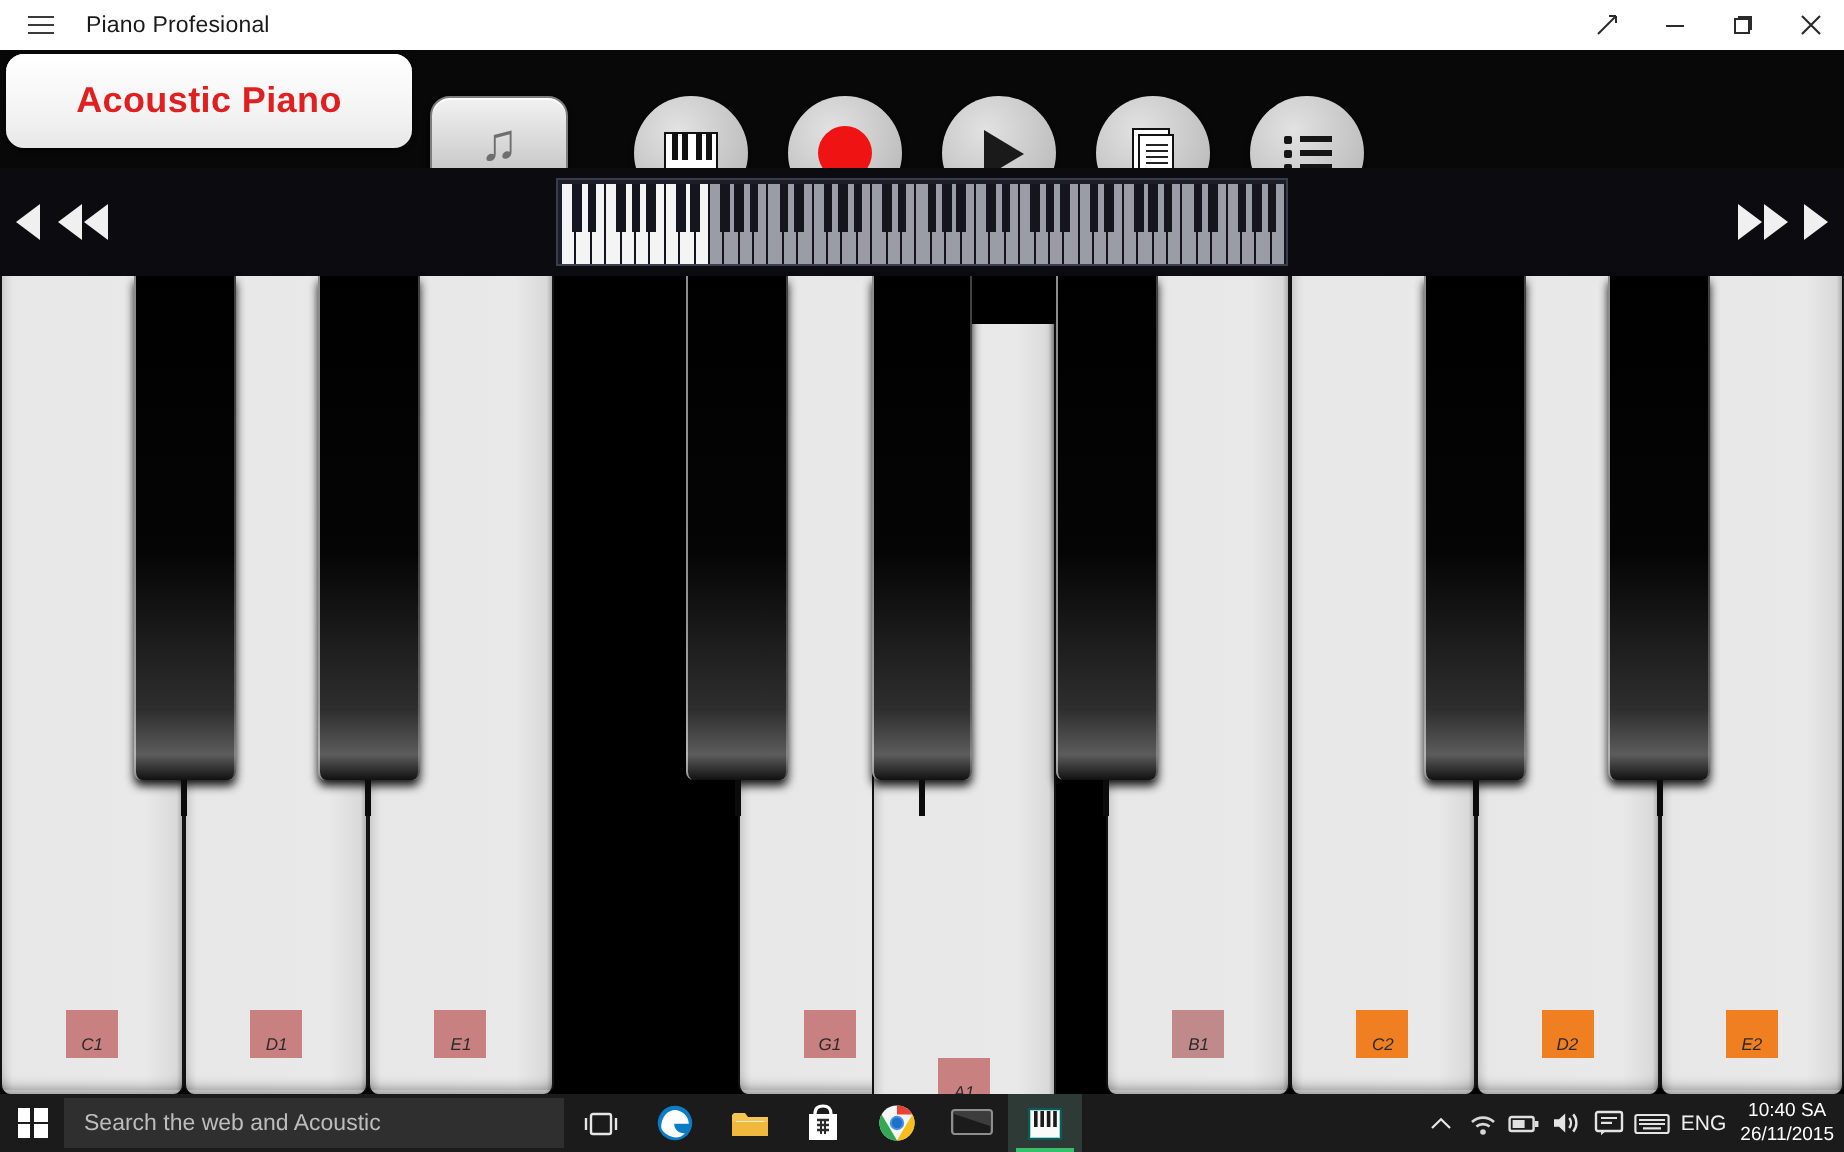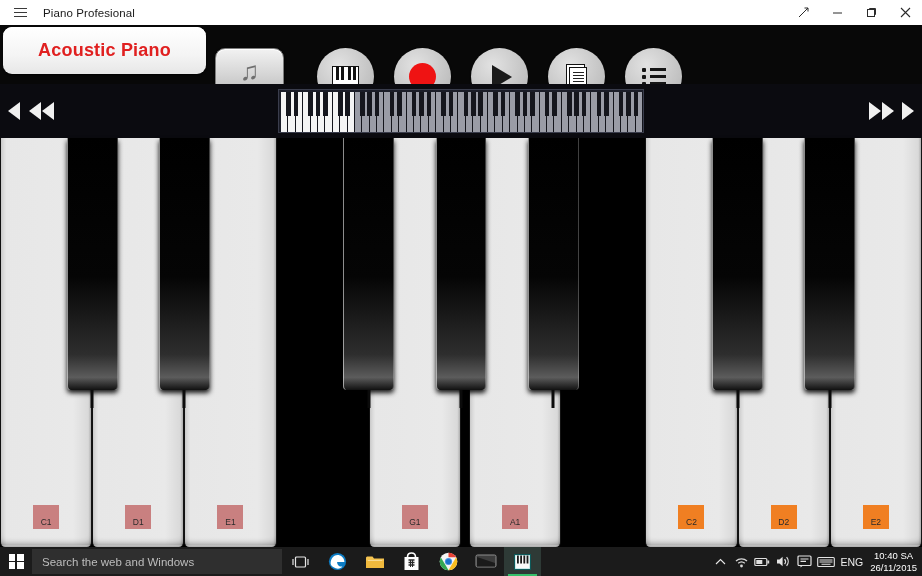--- a/index.html
+++ b/index.html
@@ -148,21 +148,21 @@
     background: linear-gradient(90deg, #d0d0d0 0%, #e7e7e7 6%, #e9e9e9 80%, #d9d9d9 97%, #b4b4b4 100%);
     border-left: 1px solid #111;
     border-right: 1px solid #141414;
     border-radius: 0 0 5px 5px;
     box-shadow: inset 0 -7px 7px -5px rgba(0,0,0,.45), inset 0 -14px 0 -12px rgba(255,255,255,.85);
   }
   .wkey .lbl {
     position: absolute; bottom: 18px; left: 50%; transform: translateX(-50%);
     width: 26px; height: 24px;
     display: flex; align-items: flex-end; justify-content: center;
-    font-size: 8.5px; color: #2a2a2a; padding-bottom: 2px;
+    font-size: 8.5px; color: #2a2a2a; padding-bottom: 2px; font-style: italic;
   }
   .bkey {
     position: absolute; top: 0; z-index: 5;
     border-radius: 0 0 4px 4px;
     background: linear-gradient(#000 0%, #050505 55%, #2e2e2e 86%, #5c5c5c 95%, #111 100%);
     box-shadow: 0 3px 5px rgba(0,0,0,.9),
                 inset 2px 0 0 -1px rgba(255,255,255,.55),
                 inset -2px 0 0 -1px rgba(255,255,255,.25);
   }
   .bkey::after {
@@ -449,22 +449,25 @@
         </div>
         <div class="wkey" style="left: 92.2px; width: 92.2px;">
           <div class="lbl" style="background: rgb(201, 128, 128);">D1</div>
         </div>
         <div class="wkey" style="left: 184.4px; width: 92.2px;">
           <div class="lbl" style="background: rgb(201, 128, 128);">E1</div>
         </div>
         <div class="wkey" style="left: 368.8px; width: 92.2px;">
           <div class="lbl" style="background: rgb(201, 128, 128);">G1</div>
         </div>
-        <div class="wkey" style="left: 469px; width: 92.2px;">
+        <div class="wkey" style="left: 436px; width: 92.2px; margin-top: 24px;">
           <div class="lbl" style="background: rgb(201, 128, 128);">A1</div>
+        </div>
+        <div class="wkey" style="left: 553.2px; width: 92.2px;">
+          <div class="lbl" style="background: rgb(192, 138, 138);">B1</div>
         </div>
         <div class="wkey" style="left: 645.4px; width: 92.2px;">
           <div class="lbl" style="background: rgb(240, 127, 34); margin-top: 48px;">C2</div>
         </div>
         <div class="wkey" style="left: 737.6px; width: 92.2px;">
           <div class="lbl" style="background: rgb(240, 127, 34); text-align: center;">D2</div>
         </div>
         <div class="wkey" style="left: 829.8px; width: 92.2px;">
           <div class="lbl" style="background: rgb(240, 127, 34);">E2</div>
         </div>
@@ -481,21 +484,21 @@
   <div class="taskbar">
     <div class="start">
       <div class="winlogo">
           <i></i>
           <i></i>
           <i></i>
           <i></i>
         </div>
     </div>
     <div class="searchbox">
-      <span>Search the web and Windows</span>
+      <span>Search the web and Acoustic</span>
     </div>
 
     <div class="tb-ic">
       <svg width="17" height="14" viewBox="0 0 17 14">
           <rect x="3.5" y="2" width="10" height="10" rx="1" fill="none" stroke="#e6e6e6" stroke-width="1.2"></rect>
           <line x1="1" y1="4" x2="1" y2="10" stroke="#e6e6e6" stroke-width="1.2"></line>
           <line x1="16" y1="4" x2="16" y2="10" stroke="#e6e6e6" stroke-width="1.2"></line>
         </svg>
     </div>
     <div class="tb-ic">

